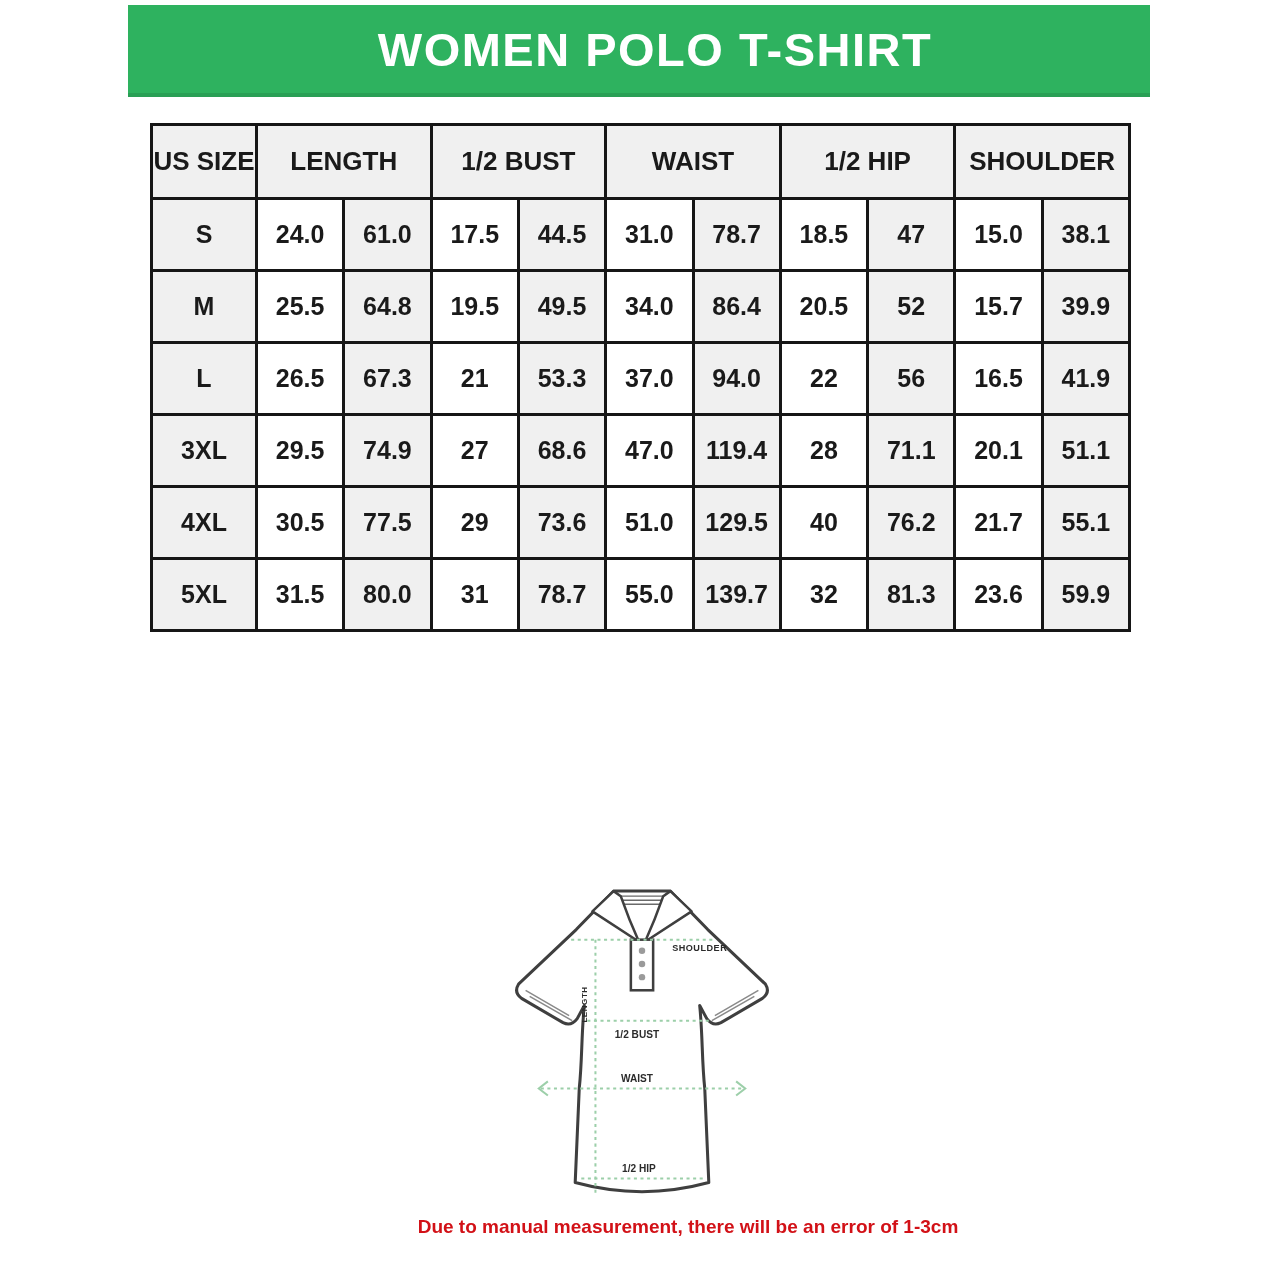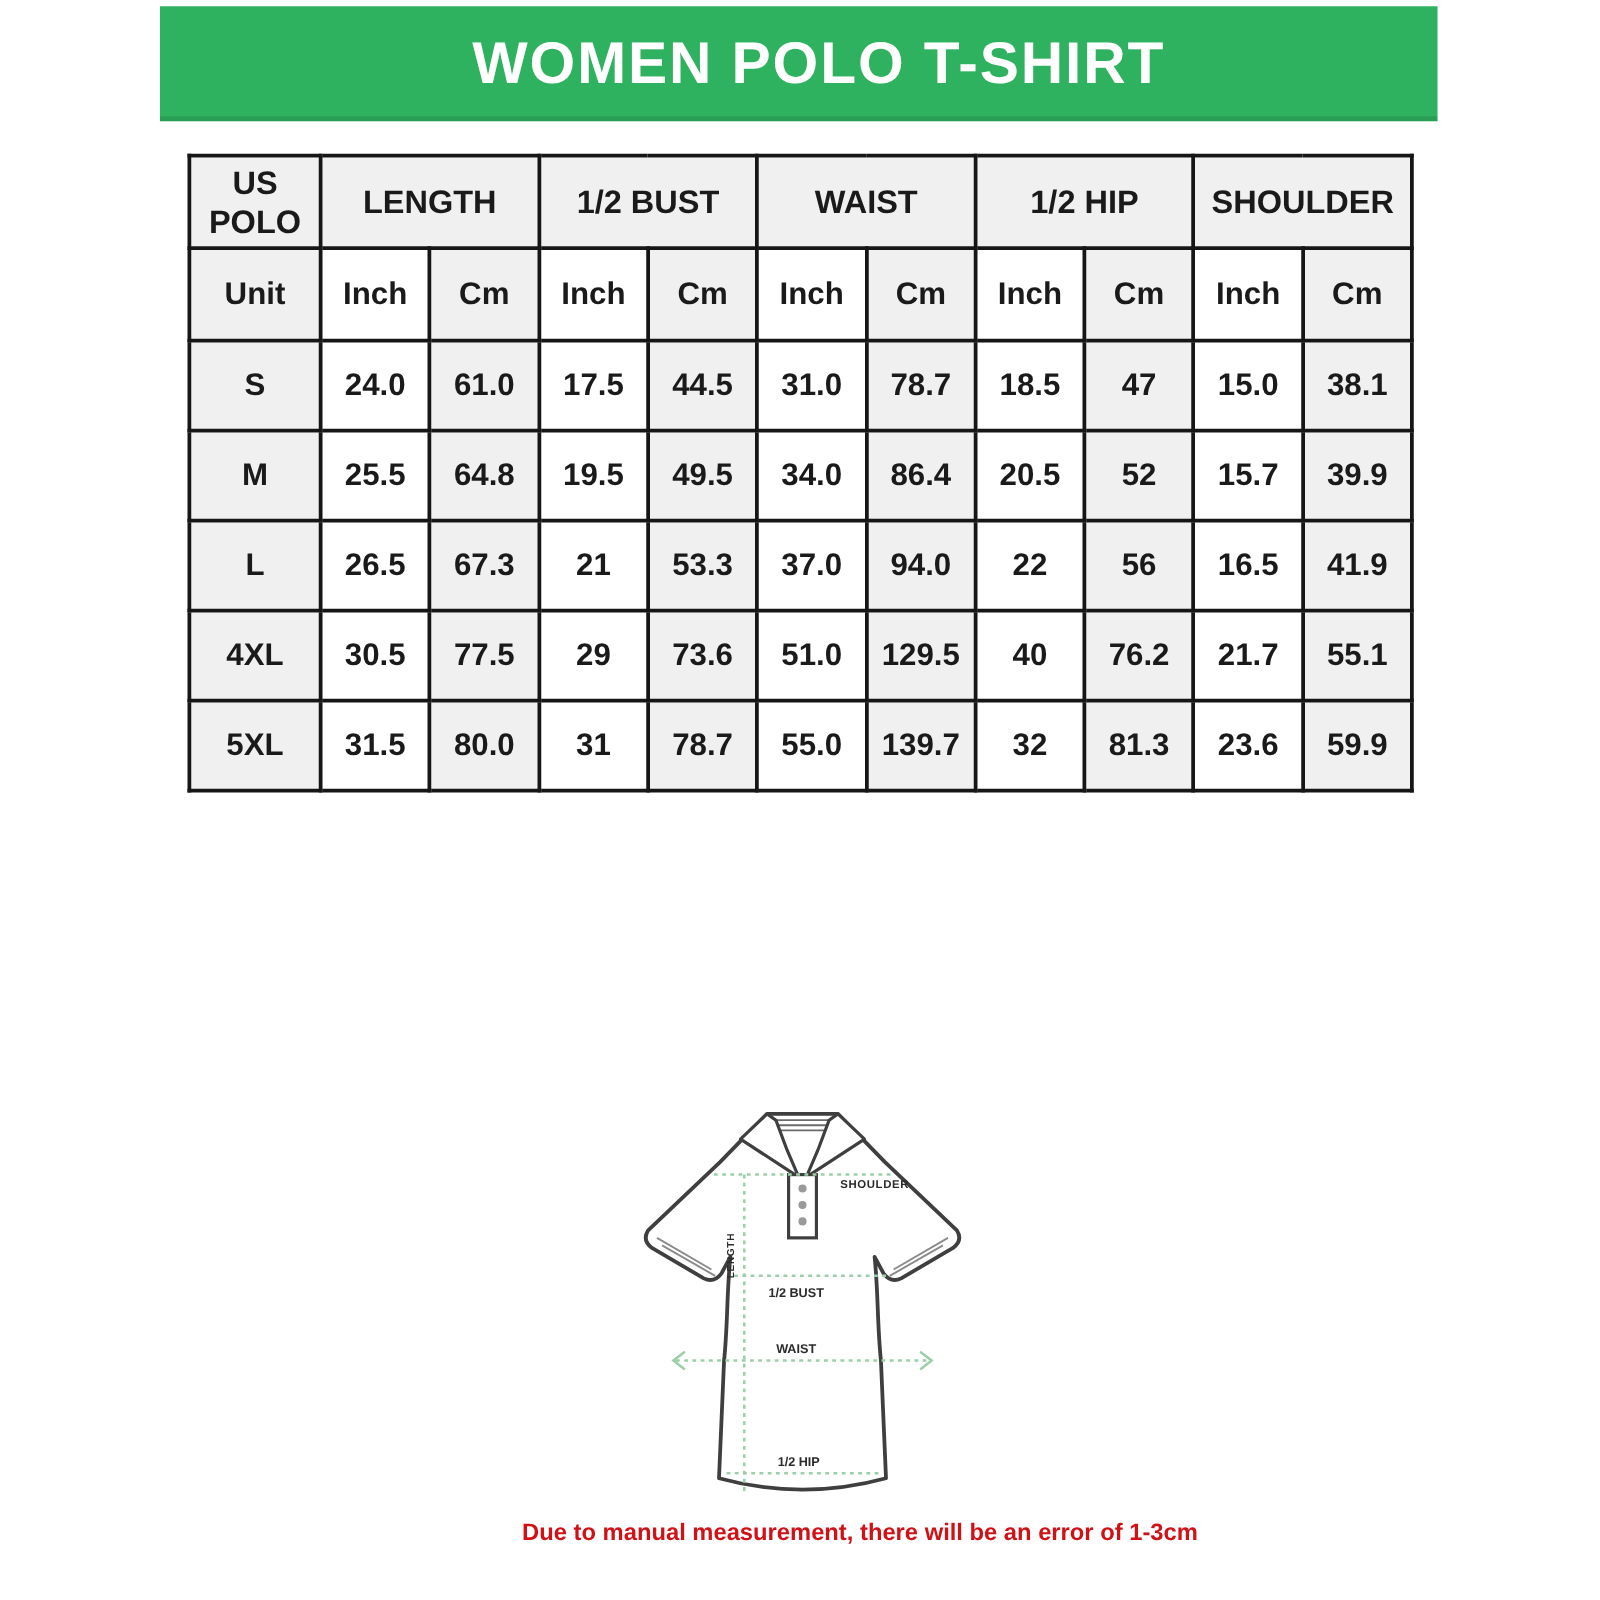--- a/index.html
+++ b/index.html
@@ -75,39 +75,26 @@
       <col style="width: 87.3px;">
       <col style="width: 87.3px;">
       <col style="width: 87.3px;">
       <col style="width: 87.3px;">
       <col style="width: 87.3px;">
       <col style="width: 87.3px;">
       <col style="width: 87.3px;">
     </colgroup>
   <tbody>
       <tr class="group-row">
-        <th colspan="1">US POLO</th>
+        <th colspan="1">US SIZE</th>
         <th colspan="2">LENGTH</th>
         <th colspan="2">1/2 BUST</th>
         <th colspan="2">WAIST</th>
         <th colspan="2">1/2 HIP</th>
         <th colspan="2">SHOULDER</th>
-      </tr>
-      <tr class="unit-row">
-        <th class="col-even">Unit</th>
-        <th class="col-odd">Inch</th>
-        <th class="col-even">Cm</th>
-        <th class="col-odd">Inch</th>
-        <th class="col-even">Cm</th>
-        <th class="col-odd">Inch</th>
-        <th class="col-even">Cm</th>
-        <th class="col-odd">Inch</th>
-        <th class="col-even">Cm</th>
-        <th class="col-odd">Inch</th>
-        <th class="col-even">Cm</th>
       </tr>
       <tr class="data-row">
         <th class="col-even">S</th>
         <td class="col-odd">24.0</td>
         <td class="col-even">61.0</td>
         <td class="col-odd">17.5</td>
         <td class="col-even">44.5</td>
         <td class="col-odd">31.0</td>
         <td class="col-even">78.7</td>
         <td class="col-odd">18.5</td>
@@ -135,20 +122,33 @@
         <td class="col-odd">21</td>
         <td class="col-even">53.3</td>
         <td class="col-odd">37.0</td>
         <td class="col-even">94.0</td>
         <td class="col-odd">22</td>
         <td class="col-even">56</td>
         <td class="col-odd">16.5</td>
         <td class="col-even">41.9</td>
       </tr>
       <tr class="data-row">
+        <th class="col-even">3XL</th>
+        <td class="col-odd">29.5</td>
+        <td class="col-even">74.9</td>
+        <td class="col-odd">27</td>
+        <td class="col-even">68.6</td>
+        <td class="col-odd">47.0</td>
+        <td class="col-even">119.4</td>
+        <td class="col-odd">28</td>
+        <td class="col-even">71.1</td>
+        <td class="col-odd">20.1</td>
+        <td class="col-even">51.1</td>
+      </tr>
+      <tr class="data-row">
         <th class="col-even">4XL</th>
         <td class="col-odd">30.5</td>
         <td class="col-even">77.5</td>
         <td class="col-odd">29</td>
         <td class="col-even">73.6</td>
         <td class="col-odd">51.0</td>
         <td class="col-even">129.5</td>
         <td class="col-odd">40</td>
         <td class="col-even">76.2</td>
         <td class="col-odd">21.7</td>

